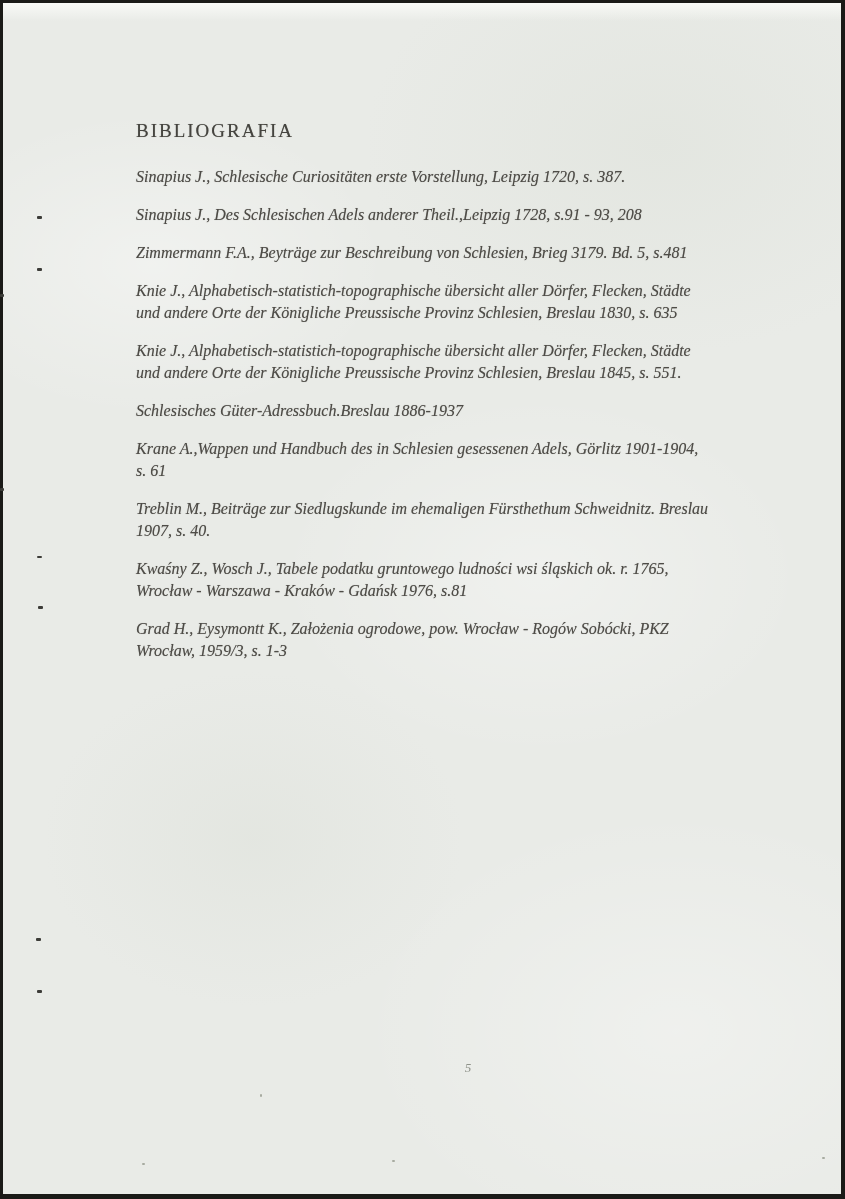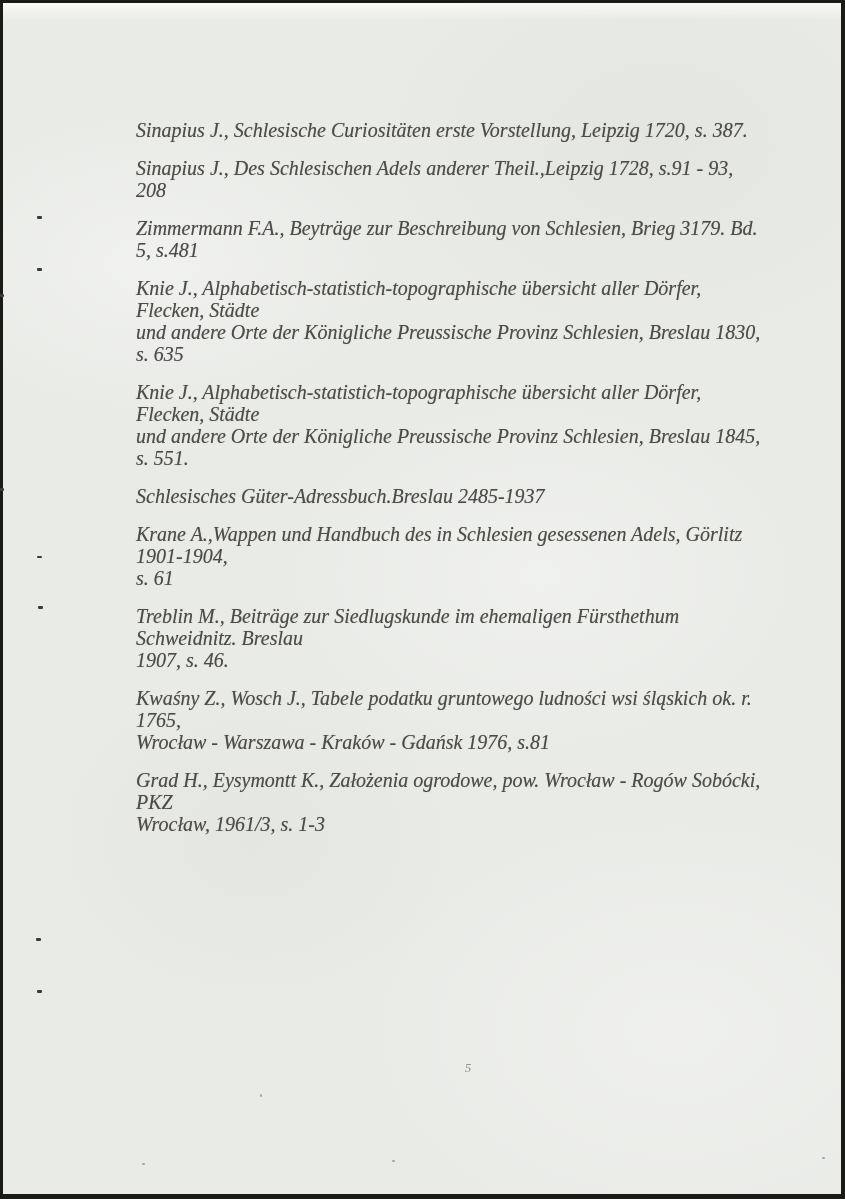--- a/index.html
+++ b/index.html
@@ -48,21 +48,21 @@
     font-size: 19px;
     font-weight: normal;
     letter-spacing: 2px;
     color: #45443f;
     margin: 0 0 23px 0;
     line-height: 24px;
     text-shadow: 0 0 0.7px rgba(70,70,64,0.55);
   }
   .entry {
     font-style: italic;
-    font-size: 20px;
+    font-size: 16px;
     line-height: 22px;
     margin: 0 0 16px 0;
     white-space: pre-line;
     color: #4e4c47;
     text-shadow: 0 0 0.7px rgba(78,76,71,0.5);
   }
   .page-number {
     position: absolute;
     left: 458px;
     top: 1060px;
@@ -79,36 +79,37 @@
 <body>
 
 <div class="paper"></div>
 <div class="edge edge-top"></div>
 <div class="edge-top-glow"></div>
 <div class="edge edge-bottom"></div>
 <div class="edge edge-left"></div>
 <div class="edge edge-right"></div>
 
 <div class="content">
+  <h1 class="doc-title">BIBLIOGRAFIA</h1>
   <p class="entry">Sinapius J., Schlesische Curiositäten erste Vorstellung, Leipzig 1720, s. 387.</p>
   <p class="entry">Sinapius J., Des Schlesischen Adels anderer Theil.,Leipzig 1728, s.91 - 93, 208</p>
   <p class="entry">Zimmermann F.A., Beyträge zur Beschreibung von Schlesien, Brieg 3179. Bd. 5, s.481</p>
   <p class="entry">Knie J., Alphabetisch-statistich-topographische übersicht aller Dörfer, Flecken, Städte
 und andere Orte der Königliche Preussische Provinz Schlesien, Breslau 1830, s. 635</p>
   <p class="entry">Knie J., Alphabetisch-statistich-topographische übersicht aller Dörfer, Flecken, Städte
 und andere Orte der Königliche Preussische Provinz Schlesien, Breslau 1845, s. 551.</p>
-  <p class="entry">Schlesisches Güter-Adressbuch.Breslau 2485-1937</p>
+  <p class="entry">Schlesisches Güter-Adressbuch.Breslau 1886-1937</p>
   <p class="entry">Krane A.,Wappen und Handbuch des in Schlesien gesessenen Adels, Görlitz 1901-1904,
 s. 61</p>
   <p class="entry">Treblin M., Beiträge zur Siedlugskunde im ehemaligen Fürsthethum Schweidnitz. Breslau
-1907, s. 46.</p>
+1907, s. 40.</p>
   <p class="entry">Kwaśny Z., Wosch J., Tabele podatku gruntowego ludności wsi śląskich ok. r. 1765,
 Wrocław - Warszawa - Kraków - Gdańsk 1976, s.81</p>
   <p class="entry">Grad H., Eysymontt K., Założenia ogrodowe, pow. Wrocław - Rogów Sobócki, PKZ
-Wrocław, 1961/3, s. 1-3</p>
+Wrocław, 1959/3, s. 1-3</p>
 </div>
 
 <div class="page-number">5</div>
 
 <div class="speck" style="left:37px; top:216px; width:5px; height:3px;"></div>
 <div class="speck" style="left:37px; top:268px; width:5px; height:3px;"></div>
 <div class="speck" style="left:37px; top:556px; width:5px; height:2px;"></div>
 <div class="speck" style="left:38px; top:606px; width:5px; height:3px;"></div>
 <div class="speck" style="left:36px; top:938px; width:5px; height:3px;"></div>
 <div class="speck" style="left:37px; top:990px; width:5px; height:3px;"></div>

